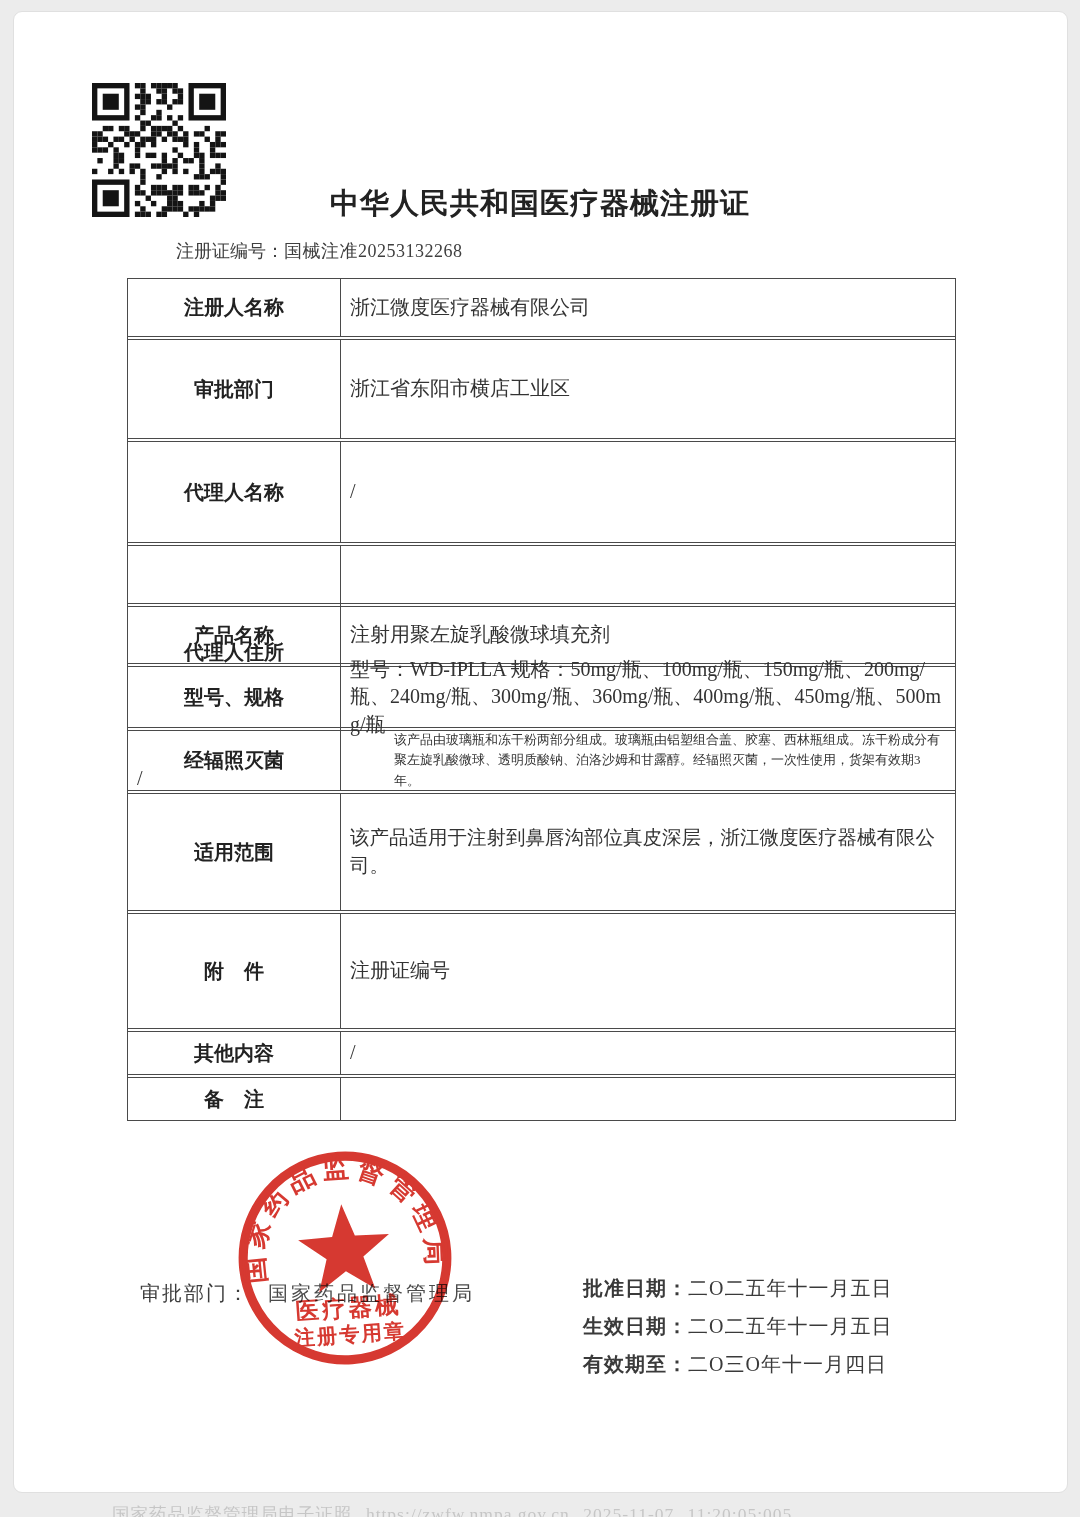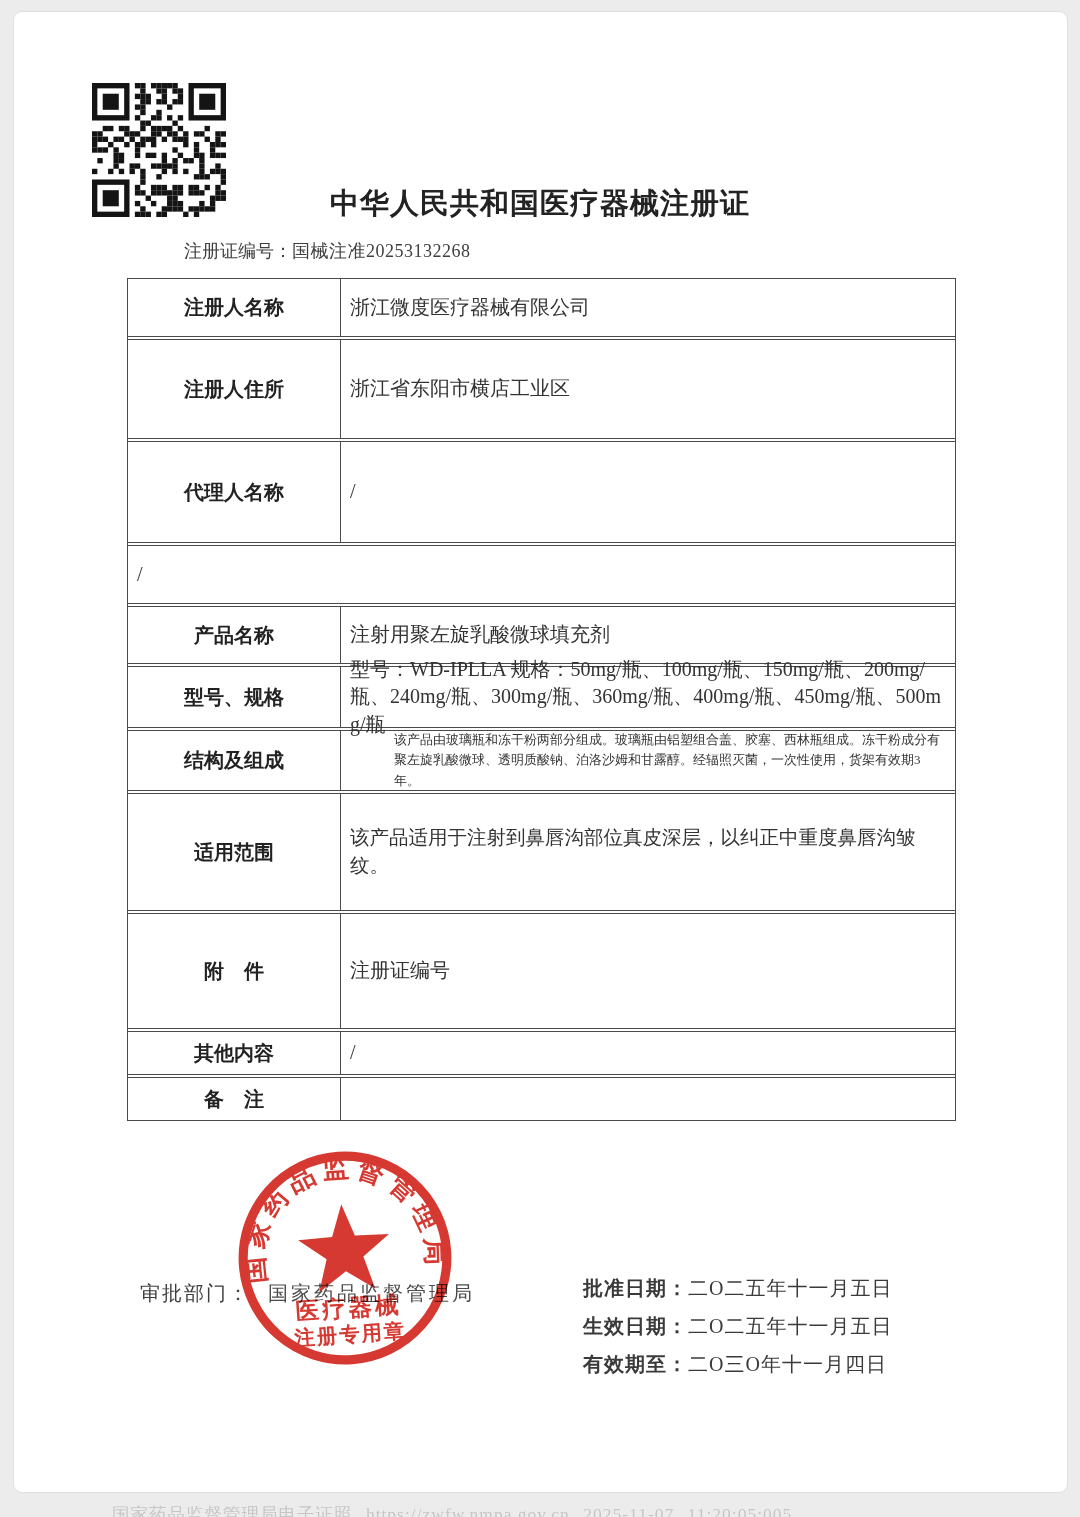--- a/index.html
+++ b/index.html
@@ -22,21 +22,21 @@
     background:#ffffff;border:1px solid #e0e0e0;border-radius:9px;
   }
   
   .qr{position:absolute;left:92px;top:83px;width:134px;height:134px;}
   .doc-title{
     position:absolute;left:0;right:0;top:184px;text-align:center;
     font-family:"Liberation Sans","DejaVu Sans",sans-serif;
     font-weight:bold;font-size:29px;letter-spacing:1px;color:#222;
   }
   .cert-line{
-    position:absolute;left:184px;top:239px;font-size:18px;color:#3f3f3f;
+    position:absolute;left:176px;top:239px;font-size:18px;color:#3f3f3f;
   }
   .cert-line .num{letter-spacing:0.5px;}
   
   .doc-table{
     position:absolute;left:127px;top:278px;width:829px;
     border:1.5px solid var(--border-col);
     box-sizing:border-box;
     background:transparent;
   }
   .trow{display:flex;box-sizing:border-box;}
@@ -314,45 +314,46 @@
 <div class="doc-title">中华人民共和国医疗器械注册证</div>
 
 <div class="cert-line"><span>注册证编号：</span><span class="num">国械注准20253132268</span></div>
 
 <div class="doc-table" id="doc-table">
     <div class="trow">
       <div class="tlabel">注册人名称</div>
       <div class="tvalue">浙江微度医疗器械有限公司</div>
     </div>
     <div class="trow">
-      <div class="tlabel">注册人住所</div>
+      <div class="tlabel">审批部门</div>
       <div class="tvalue">浙江省东阳市横店工业区</div>
     </div>
     <div class="trow">
       <div class="tlabel">代理人名称</div>
       <div class="tvalue">/</div>
     </div>
     <div class="trow">
+      <div class="tlabel">代理人住所</div>
       <div class="tvalue">/</div>
     </div>
     <div class="trow">
       <div class="tlabel">产品名称</div>
       <div class="tvalue">注射用聚左旋乳酸微球填充剂</div>
     </div>
     <div class="trow">
       <div class="tlabel">型号、规格</div>
       <div class="tvalue">型号：WD-IPLLA 规格：50mg/瓶、100mg/瓶、150mg/瓶、200mg/瓶、240mg/瓶、300mg/瓶、360mg/瓶、400mg/瓶、450mg/瓶、500mg/瓶</div>
     </div>
     <div class="trow">
-      <div class="tlabel">结构及组成</div>
+      <div class="tlabel">经辐照灭菌</div>
       <div class="tvalue">该产品由玻璃瓶和冻干粉两部分组成。玻璃瓶由铝塑组合盖、胶塞、西林瓶组成。冻干粉成分有聚左旋乳酸微球、透明质酸钠、泊洛沙姆和甘露醇。经辐照灭菌，一次性使用，货架有效期3年。</div>
     </div>
     <div class="trow">
       <div class="tlabel">适用范围</div>
-      <div class="tvalue">该产品适用于注射到鼻唇沟部位真皮深层，以纠正中重度鼻唇沟皱纹。</div>
+      <div class="tvalue">该产品适用于注射到鼻唇沟部位真皮深层，浙江微度医疗器械有限公司。</div>
     </div>
     <div class="trow">
       <div class="tlabel">附　件</div>
       <div class="tvalue">注册证编号</div>
     </div>
     <div class="trow">
       <div class="tlabel">其他内容</div>
       <div class="tvalue">/</div>
     </div>
     <div class="trow">

